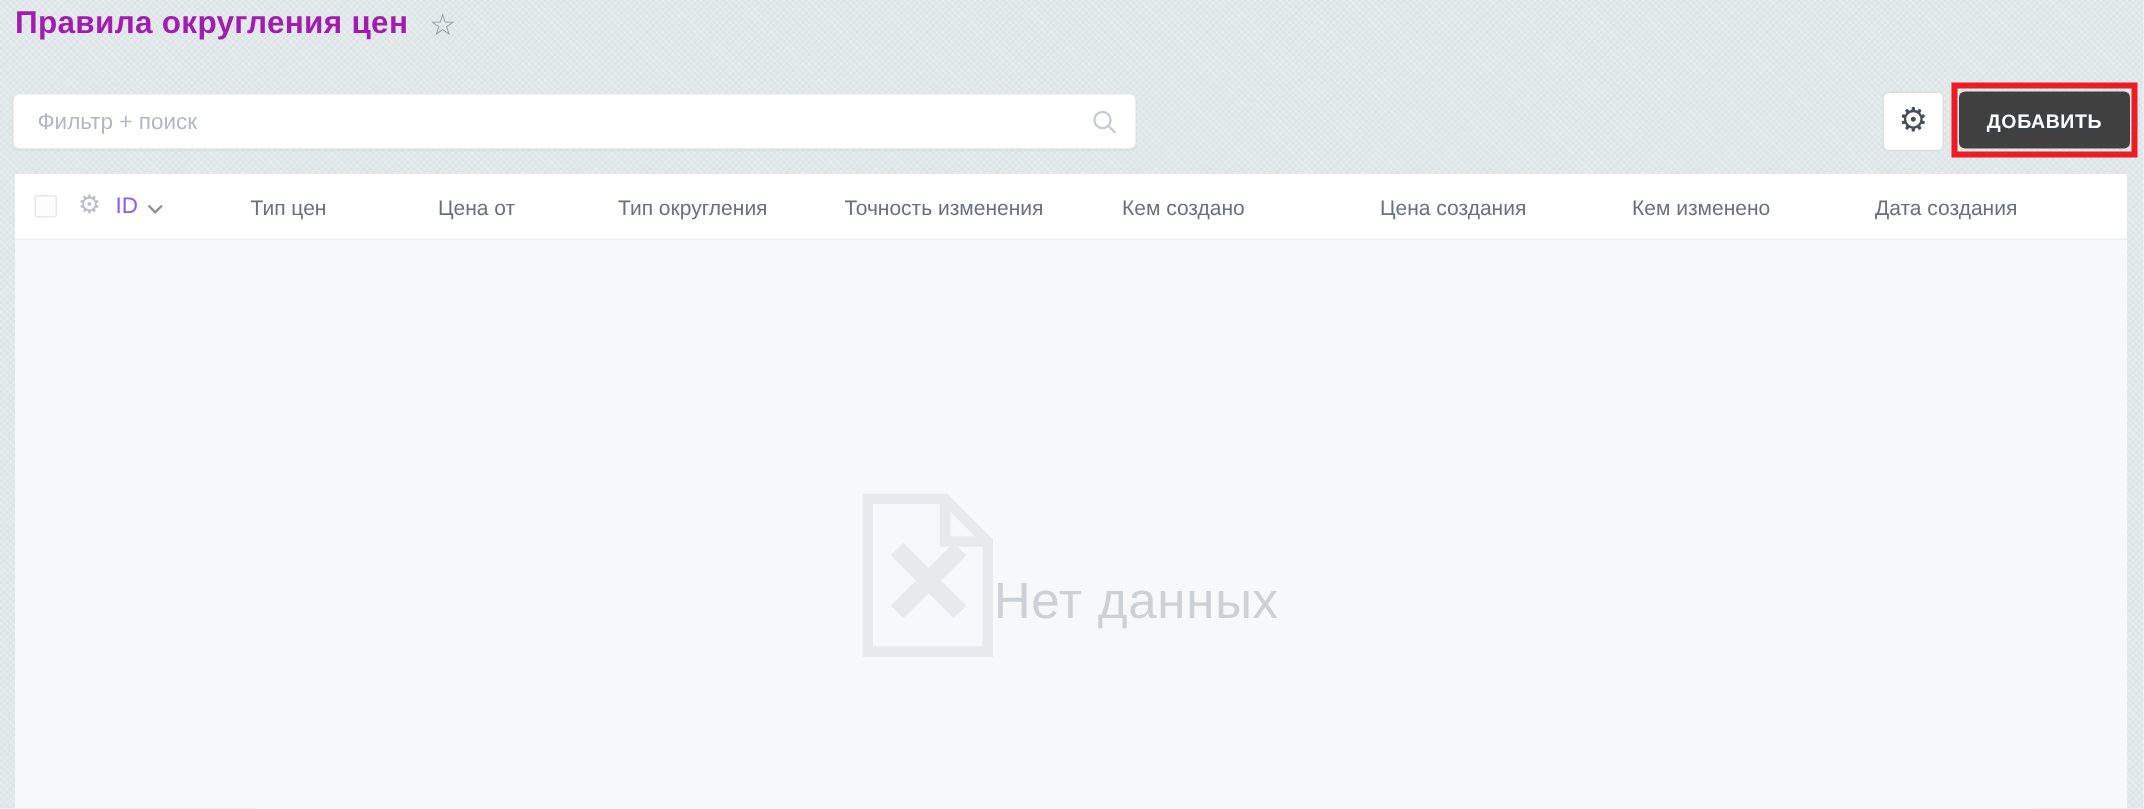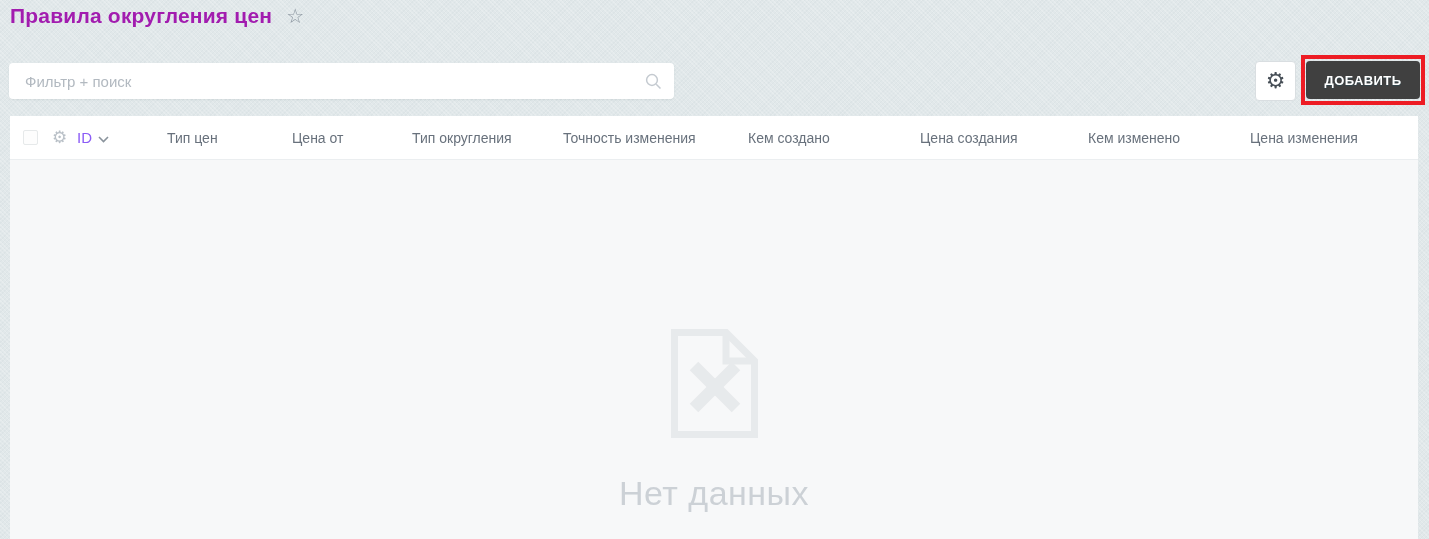--- a/index.html
+++ b/index.html
@@ -18,21 +18,21 @@
   
   .title-row { position:absolute; left:10px; top:4px; display:flex; align-items:center; }
   .page-title { font-size:21px; font-weight:bold; color:#a21caf; letter-spacing:.2px; }
   .fav-star {
     font-family:"DejaVu Sans", sans-serif;
     font-size:20px; color:#8d97a1; margin-left:14px; line-height:1;
     cursor:pointer; user-select:none;
   }
 
   
-  .search-box { position:absolute; left:9px; top:63px; width:665px; height:36px;
+  .search-box { position:absolute; left:9px; top:63px; width:748px; height:36px;
     background:#fff; border-radius:4px; box-shadow:0 1px 2px rgba(40,60,70,.08); }
   .search-box input {
     width:100%; height:100%; border:0; outline:0; background:transparent;
     padding:0 40px 0 16px; font-size:15px; color:#45505a;
     font-family:"Liberation Sans", sans-serif; border-radius:4px;
   }
   .search-box input::placeholder { color:#b2b9c0; opacity:1; }
   .search-icon { position:absolute; right:12px; top:10px; width:17px; height:17px; pointer-events:none; }
 
   .gear-btn { position:absolute; left:1255px; top:61px; width:41px; height:40px;
@@ -59,21 +59,21 @@
   .c-id   { width:90px; font-size:15px; color:#8b5cf6; gap:6px; }
   .c-4  { width:125px; } .c-5  { width:120px; } .c-6  { width:151px; }
   .c-7  { width:185px; } .c-8  { width:172px; } .c-9  { width:168px; }
   .c-10 { width:162px; } .c-11 { flex:1; }
   .hdr-gear { font-family:"DejaVu Sans", sans-serif; font-size:17px; color:#b9c0c7; line-height:1; }
   .sel-all { appearance:none; -webkit-appearance:none; width:15px; height:15px;
     background:#fdfdfd; border:1px solid #e6e9ea; border-radius:2px; cursor:pointer; }
   .chev { margin-top:3px; }
 
   .tbody { flex:1; background:#f7f8f9; display:flex; flex-direction:column; align-items:center; }
-  .empty-wrap { margin-top:169px; display:flex; flex-direction:column; align-items:center; }
+  .empty-wrap { margin-top:169px; display:flex; align-items:center; }
   .empty-text { margin-top:36px; font-size:34px; color:#ccd1d6; letter-spacing:.5px; }
 </style>
 </head>
 <body>
 
 <div id="app">
 
   <div class="title-row">
     <h1 class="page-title">Правила округления цен</h1>
     <span class="fav-star">☆</span>
@@ -108,21 +108,21 @@
           <polyline points="1,1 5.5,5.5 10,1" fill="none" stroke="#8a939c" stroke-width="1.6"></polyline>
         </svg>
       </div>
       <div class="th c-4">Тип цен</div>
       <div class="th c-5">Цена от</div>
       <div class="th c-6">Тип округления</div>
       <div class="th c-7">Точность изменения</div>
       <div class="th c-8">Кем создано</div>
       <div class="th c-9">Цена создания</div>
       <div class="th c-10">Кем изменено</div>
-      <div class="th c-11">Цена изменения</div>
+      <div class="th c-11">Дата создания</div>
     </div>
 
     <div class="tbody">
       <div class="empty-wrap">
         <svg width="87" height="109" viewBox="0 0 87 109">
           <path d="M3.5 3.5 H55 L83.5 32 V105.5 H3.5 Z" fill="none" stroke="#e7eaec" stroke-width="7"></path>
           <path d="M55 3.5 V32 H83.5" fill="none" stroke="#e7eaec" stroke-width="7"></path>
           <line x1="23" y1="37" x2="65" y2="79" stroke="#e7eaec" stroke-width="12"></line>
           <line x1="65" y1="37" x2="23" y2="79" stroke="#e7eaec" stroke-width="12"></line>
         </svg>

